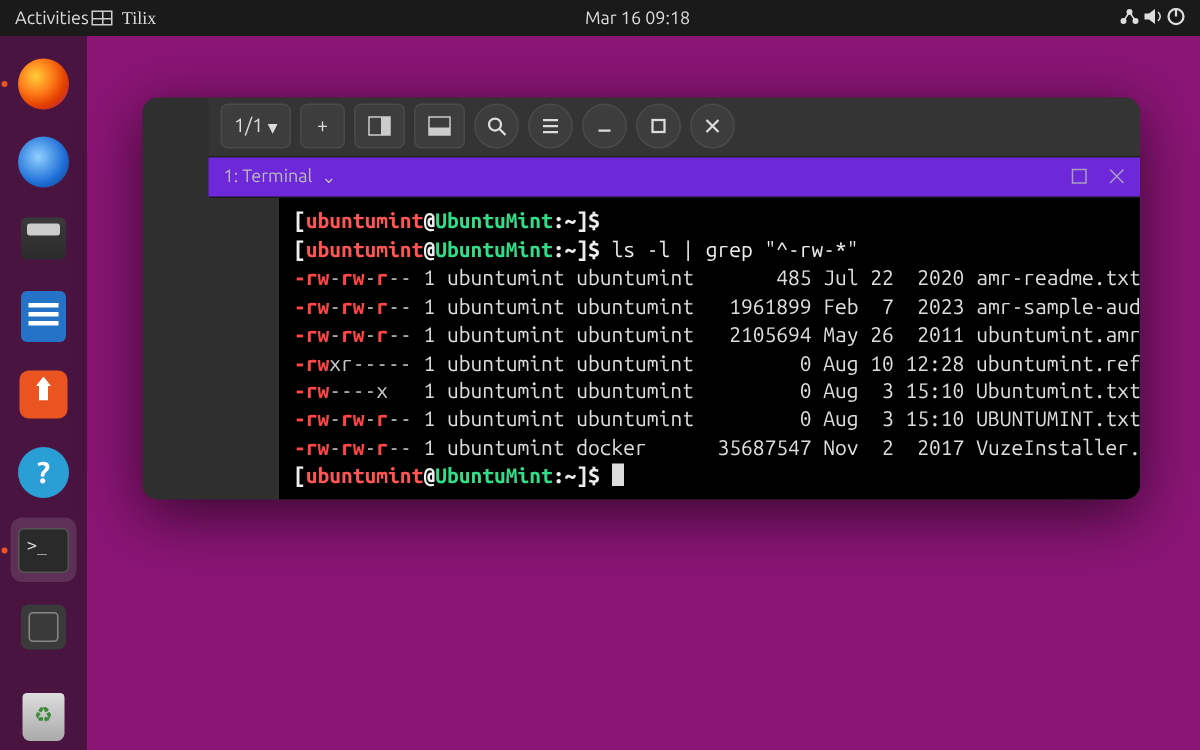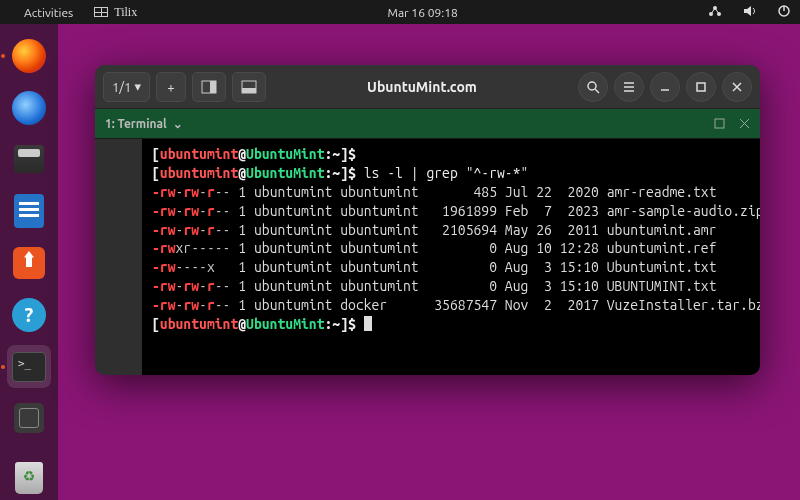--- a/index.html
+++ b/index.html
@@ -8,21 +8,21 @@
     background: #8a1575;
     font-family: Ubuntu, "Segoe UI", sans-serif;
     overflow: hidden; position: relative;
   }
   
   .topbar {
     height: 24px; background: #1a1a1a; color: #ddd;
     display: flex; align-items: center; font-size: 12px;
     padding: 0 10px; justify-content: space-between;
   }
-  .topbar .left, .topbar .center, .topbar .right { display:flex; align-items:center; gap:21px;margin-left:14px; }
+  .topbar .left, .topbar .center, .topbar .right { display:flex; align-items:center; gap:2px; }
   .appind { display:flex; align-items:center; gap:6px;font-family:Liberation Serif, serif; }
   .ti-icon { width:14px; height:10px; border:1px solid #ccc; position:relative;}
   .ti-icon::before{content:"";position:absolute;left:50%;top:0;bottom:0;width:1px;background:#ccc;}
   .ti-icon::after{content:"";position:absolute;top:50%;left:0;right:0;height:1px;background:#ccc;}
   .sys-icons { display:flex; gap:10px; align-items:center;}
   
   .dock {
     position:absolute; left:0; top:24px; bottom:0; width:58px;
     background: rgba(20,20,20,0.55);
     display:flex; flex-direction:column; align-items:center;
@@ -50,43 +50,43 @@
   .ic-help{width:34px;height:34px;border-radius:50%;background:#2a9fd6;color:#fff;display:flex;align-items:center;justify-content:center;font-weight:bold;font-size:20px;}
   .ic-term{width:34px;height:30px;background:#2a2a2a;border-radius:4px;border:1px solid #555;position:relative;}
   .ic-term::before{content:">_";position:absolute;left:5px;top:4px;color:#ddd;font-size:11px;font-family:monospace;}
   .ic-screen{width:30px;height:30px;background:#3a3a3a;border-radius:5px;position:relative;}
   .ic-screen::before{content:"";position:absolute;inset:5px;border:1px solid #888;border-radius:3px;}
   .ic-trash{width:28px;height:32px;background:linear-gradient(#ddd,#aaa);border-radius:3px 3px 5px 5px;position:relative;}
   .ic-trash::before{content:"♻";position:absolute;left:0;right:0;top:6px;text-align:center;color:#3a8a3a;font-size:14px;}
 
   
   .window {
-    position:absolute; left:95px; top:65px; width:665px; height:310px;
+    position:absolute; left:95px; top:65px; width:665px; height:268px;
     background:#2f2f2f; border-radius:10px;
     box-shadow:0 10px 40px rgba(0,0,0,0.6);
-    display:flex; flex-direction:column; overflow:hidden;
+    display:flex; flex-direction:column; overflow:hidden;padding-left:44px;
   }
   .hdr {
     height:44px; background:#343434;
     display:flex; align-items:center; padding:0 8px; gap:6px;
     border-bottom:1px solid #222;
   }
   .hbtn {
     height:30px; min-width:30px; border-radius:5px;
     background:#3d3d3d; border:1px solid #4a4a4a;
     color:#ddd; display:flex; align-items:center; justify-content:center;
     font-size:13px; padding:0 8px; cursor:pointer;
   }
   .hbtn.round{width:30px;border-radius:50%;padding:0;}
   .hbtn.pill{border-radius:5px;}
   .hdr .title{flex:1;text-align:center;color:#eee;font-size:14px;font-weight:600;}
   .tabbar{
-    height:30px;background:#14532d;border-bottom:1px solid #1a1a1a;
+    height:30px;background:#6d28d9;border-bottom:1px solid #1a1a1a;
     display:flex;align-items:center;justify-content:space-between;
-    padding:0 10px;color:#bbb;font-size:12px;font-weight:bold;
+    padding:0 10px;color:#bbb;font-size:12px;
   }
   .tabbar .left{display:flex;align-items:center;gap:6px;}
   .tabbar .right{display:flex;align-items:center;gap:14px;}
   .mini{cursor:pointer;opacity:.8;}
   .mini svg{display:block;}
   .termbody{
     flex:1;background:#000000;
     font-family:"Ubuntu Mono","DejaVu Sans Mono",monospace;
     font-size:14px; line-height:1.35;
     padding:6px 10px; color:#ddd; white-space:pre;margin-left:47px;
@@ -174,21 +174,20 @@
           <rect x="1" y="1" width="14" height="12" fill="none" stroke="#ccc"></rect>
           <rect x="9" y="1" width="6" height="12" fill="#ccc"></rect>
         </svg>
     </div>
     <div class="hbtn">
       <svg width="16" height="14">
           <rect x="1" y="1" width="14" height="12" fill="none" stroke="#ccc"></rect>
           <rect x="1" y="8" width="14" height="5" fill="#ccc"></rect>
         </svg>
     </div>
-    <div class="title">UbuntuMint.com</div>
     <div class="hbtn round">
       <svg width="14" height="14">
           <circle cx="6" cy="6" r="4" fill="none" stroke="#ddd" stroke-width="1.5"></circle>
           <line x1="9" y1="9" x2="13" y2="13" stroke="#ddd" stroke-width="1.5"></line>
         </svg>
     </div>
     <div class="hbtn round">
       <svg width="14" height="14">
           <path d="M2 3h10M2 7h10M2 11h10" stroke="#ddd" stroke-width="1.5"></path>
         </svg>

